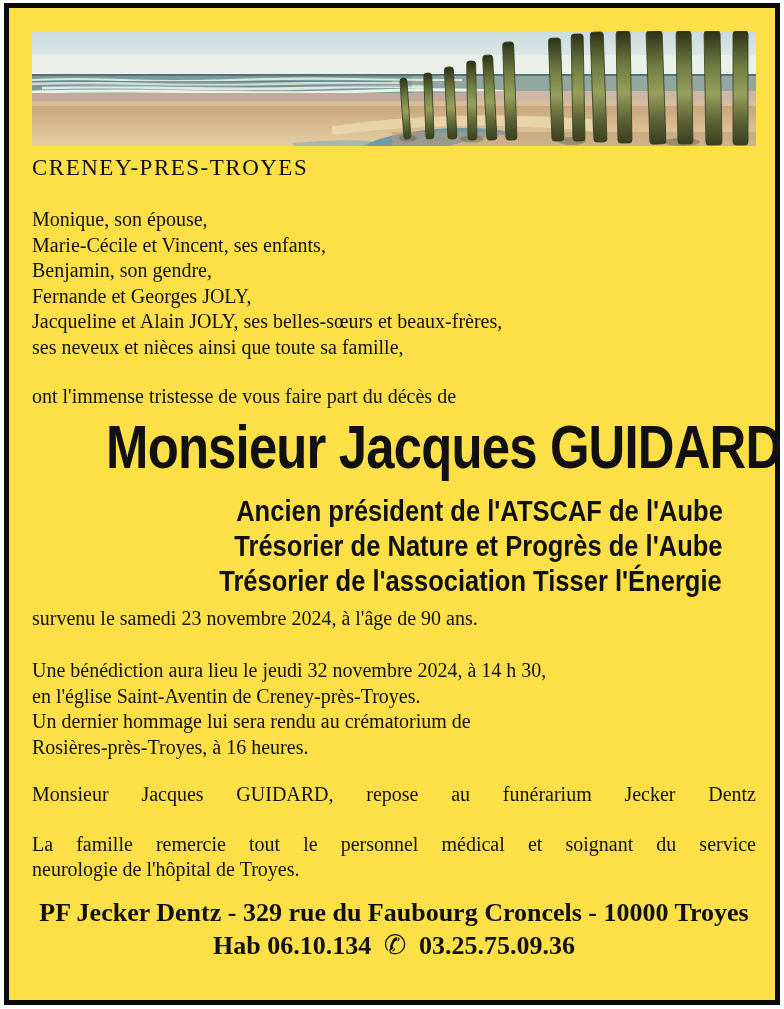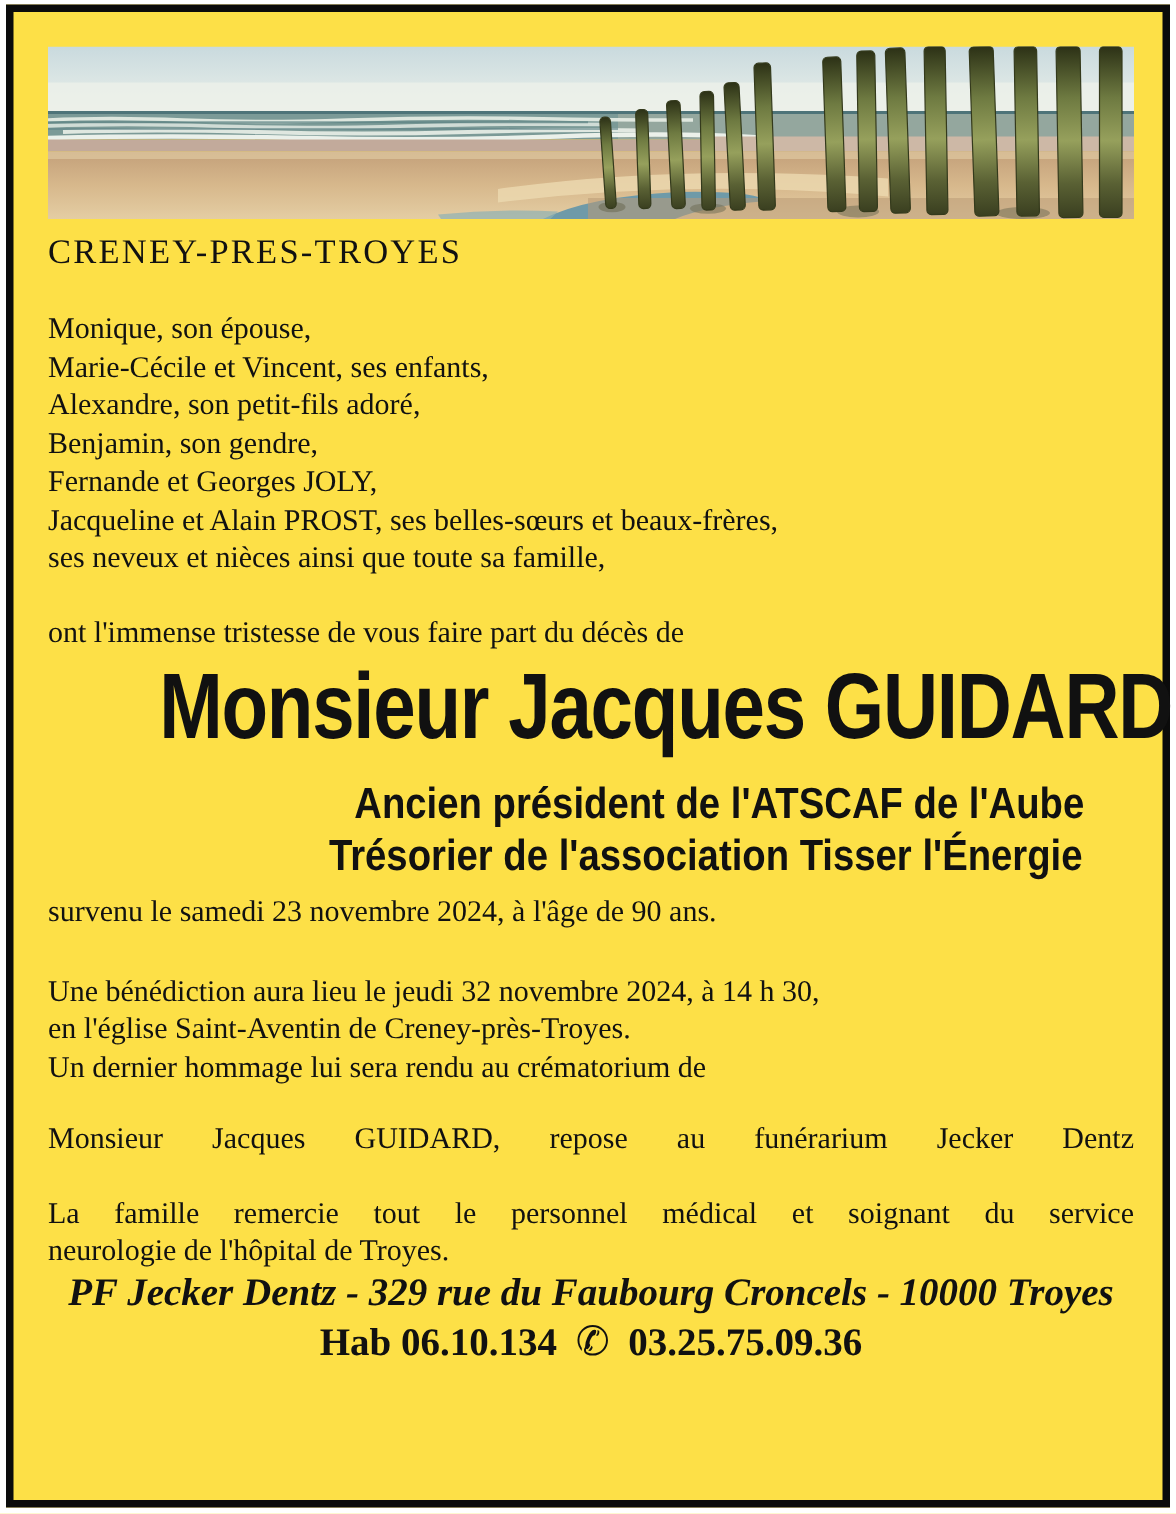--- a/index.html
+++ b/index.html
@@ -21,21 +21,21 @@
   .distinctions{margin-top:1px;text-align:right;}
   .dist-line{line-height:30px;}
   .dist-line span{display:inline-block;font-family:"Liberation Sans","DejaVu Sans",sans-serif;
         font-weight:bold;font-size:29px;transform:scaleX(0.88);transform-origin:center;
         white-space:nowrap;}
   .death{margin-top:5px;}
   .ceremony{margin-top:27px;}
   .repose{margin-top:22px;}
   .thanks{margin-top:24px;}
   .justify-line{text-align:justify;text-align-last:justify;}
-  .pf{margin-top:0;text-align:center;font-weight:bold;font-size:26px;line-height:28px;font-style:italic;}
+  .pf{margin-top:16px;text-align:center;font-weight:bold;font-size:26px;line-height:28px;}
   .hab{margin-top:4px;text-align:center;font-weight:bold;font-size:26px;line-height:28px;}
   .hab span{display:inline-block;}
   .hab .phone-glyph{margin:0 6px;font-weight:normal;font-size:27px;}
 </style>
 </head>
 <body>
 
 <div class="frame">
 
   <svg class="photo" viewBox="0 0 724 115" preserveAspectRatio="none" xmlns="http://www.w3.org/2000/svg">
@@ -100,44 +100,45 @@
       <rect x="674" y="0" width="16" height="114" rx="3" fill="url(#pg)" stroke="#343a1c" stroke-width="0.8" transform="rotate(-1 682 114)"></rect>
       <rect x="701" y="0" width="15" height="114" rx="3" fill="url(#pg)" stroke="#343a1c" stroke-width="0.8"></rect>
     </g>
   </svg>
 
   <div class="loc">CRENEY-PRES-TROYES</div>
 
   <div class="family">
     <div class="body-line">Monique, son épouse,</div>
     <div class="body-line">Marie-Cécile et Vincent, ses enfants,</div>
-    <div class="body-line">Alexandre, son petit-fils adoré,</div>
     <div class="body-line">Benjamin, son gendre,</div>
     <div class="body-line">Fernande et Georges JOLY,</div>
-    <div class="body-line">Jacqueline et Alain PROST, ses belles-sœurs et beaux-frères,</div>
+    <div class="body-line">Jacqueline et Alain JOLY, ses belles-sœurs et beaux-frères,</div>
     <div class="body-line">ses neveux et nièces ainsi que toute sa famille,</div>
   </div>
 
   <div class="body-line intro">ont l'immense tristesse de vous faire part du décès de</div>
 
   <div class="name-wrap">
     <span class="name">Monsieur Jacques GUIDARD</span>
   </div>
 
   <div class="distinctions">
     <div class="dist-line"><span>Ancien président de l'ATSCAF de l'Aube</span></div>
+    <div class="dist-line"><span>Trésorier de Nature et Progrès de l'Aube</span></div>
     <div class="dist-line"><span>Trésorier de l'association Tisser l'Énergie</span></div>
   </div>
 
   <div class="body-line death">survenu le samedi 23 novembre 2024, à l'âge de 90 ans.</div>
 
   <div class="ceremony">
     <div class="body-line">Une bénédiction aura lieu le jeudi 32 novembre 2024, à 14 h 30,</div>
     <div class="body-line">en l'église Saint-Aventin de Creney-près-Troyes.</div>
     <div class="body-line">Un dernier hommage lui sera rendu au crématorium de</div>
+    <div class="body-line">Rosières-près-Troyes, à 16 heures.</div>
   </div>
 
   <div class="repose">
     <div class="body-line justify-line">Monsieur Jacques GUIDARD, repose au funérarium Jecker Dentz</div>
   </div>
 
   <div class="thanks">
     <div class="body-line justify-line">La famille remercie tout le personnel médical et soignant du service</div>
     <div class="body-line">neurologie de l'hôpital de Troyes.</div>
   </div>

